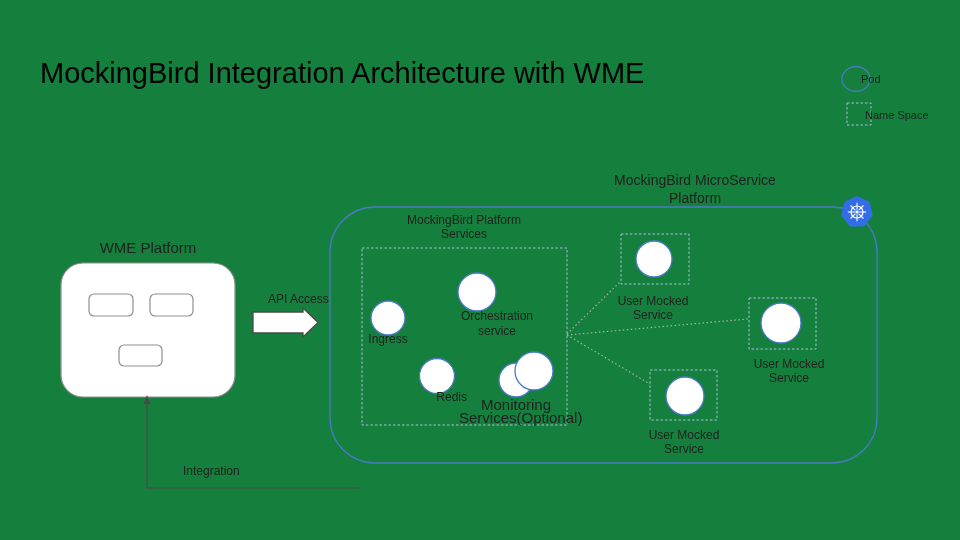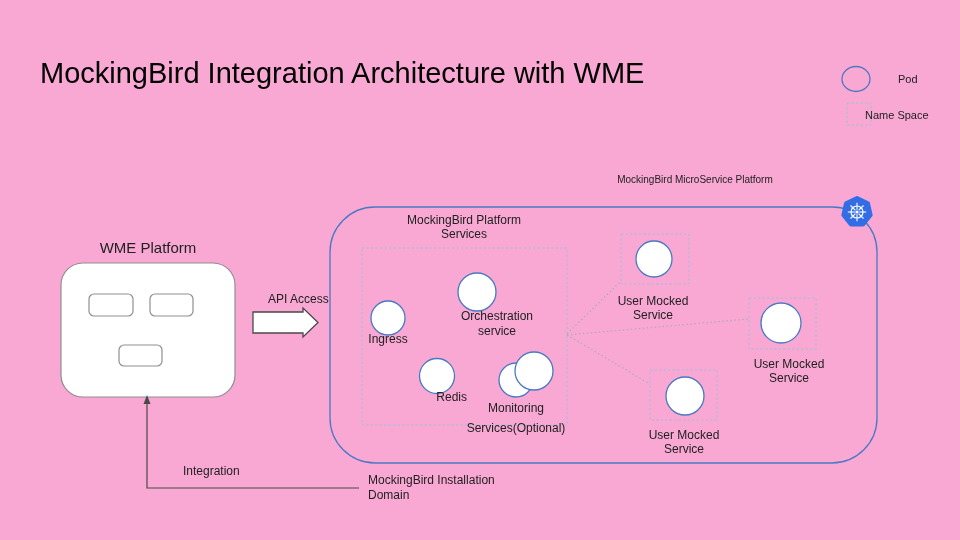--- a/index.html
+++ b/index.html
@@ -1,31 +1,31 @@
 <!DOCTYPE html>
 <html><head>
 <meta charset="utf-8">
 <style>
   html,body{margin:0;padding:0;background:#fff;}
-  .stage{position:relative;width:960px;height:540px;background:#f9a8d4;overflow:hidden;
+  .stage{position:relative;width:960px;height:540px;background:#15803d;overflow:hidden;
          font-family:"Liberation Sans",sans-serif;}
   svg.layer{position:absolute;left:0;top:0;}
   .t{position:absolute;color:#212121;white-space:normal;}
   .c{text-align:center;}
   #title{left:40px;top:56px;font-size:29px;line-height:34px;color:#000;white-space:nowrap;}
-  #legend-pod-label{left:861px;top:73px;font-size:11px;margin-left:37px;}
+  #legend-pod-label{left:861px;top:73px;font-size:11px;}
   #legend-ns-label{left:857px;top:109px;font-size:11px;white-space:nowrap;padding-left:8px;}
   #wme-label{left:78px;top:239px;width:140px;font-size:15px;}
   #api-label{left:256px;top:292px;font-size:12px;white-space:nowrap;margin-left:12px;}
-  #ms-title{left:595px;top:171px;width:200px;font-size:10px;line-height:18px;}
+  #ms-title{left:595px;top:171px;width:200px;font-size:14px;line-height:18px;}
   #ps-label{left:399px;top:213px;width:130px;font-size:12px;line-height:14px;}
   #ingress-label{left:353px;top:332px;width:70px;font-size:12px;}
   #orch-label{left:452px;top:309px;width:90px;font-size:12px;line-height:15px;}
   #redis-label{left:407px;top:390px;width:60px;font-size:12px;text-align:right;}
-  #mon-label{left:459px;top:398px;width:114px;font-size:12px;line-height:20px;}
+  #mon-label{left:459px;top:398px;width:114px;font-size:15px;line-height:13px;}
   #ums1-label{left:611px;top:294px;width:84px;font-size:12px;line-height:14px;}
   #ums2-label{left:747px;top:357px;width:84px;font-size:12px;line-height:14px;}
   #ums3-label{left:642px;top:428px;width:84px;font-size:12px;line-height:14px;}
   #integration-label{left:183px;top:464px;font-size:12px;white-space:nowrap;}
   #domain-label{left:368px;top:473px;width:142px;font-size:12px;line-height:15px;}
   .blue{stroke:#4a79c4;fill:none;stroke-width:1.3;}
   .bluefill{stroke:#4a79c4;fill:#ffffff;stroke-width:1.3;}
   .dash{stroke:#a6bdd9;fill:none;stroke-width:1;stroke-dasharray:2.5 2;}
   .gray{stroke:#8f8f8f;fill:#ffffff;stroke-width:1.2;}
   .dark{stroke:#4a4a4a;fill:none;stroke-width:1.2;}
@@ -103,15 +103,14 @@
   <div class="t c" id="ingress-label">Ingress</div>
   <div class="t c" id="orch-label">Orchestration service</div>
   <div class="t c" id="redis-label">Redis</div>
   <div class="t c" id="mon-label">Monitoring Services(Optional)</div>
 
   <div class="t c" id="ums1-label">User Mocked Service</div>
   <div class="t c" id="ums2-label">User Mocked Service</div>
   <div class="t c" id="ums3-label">User Mocked Service</div>
 
   <div class="t" id="integration-label">Integration</div>
-  <div class="t" id="domain-label">MockingBird Installation Domain</div>
 
 </div>
 
 </body></html>

